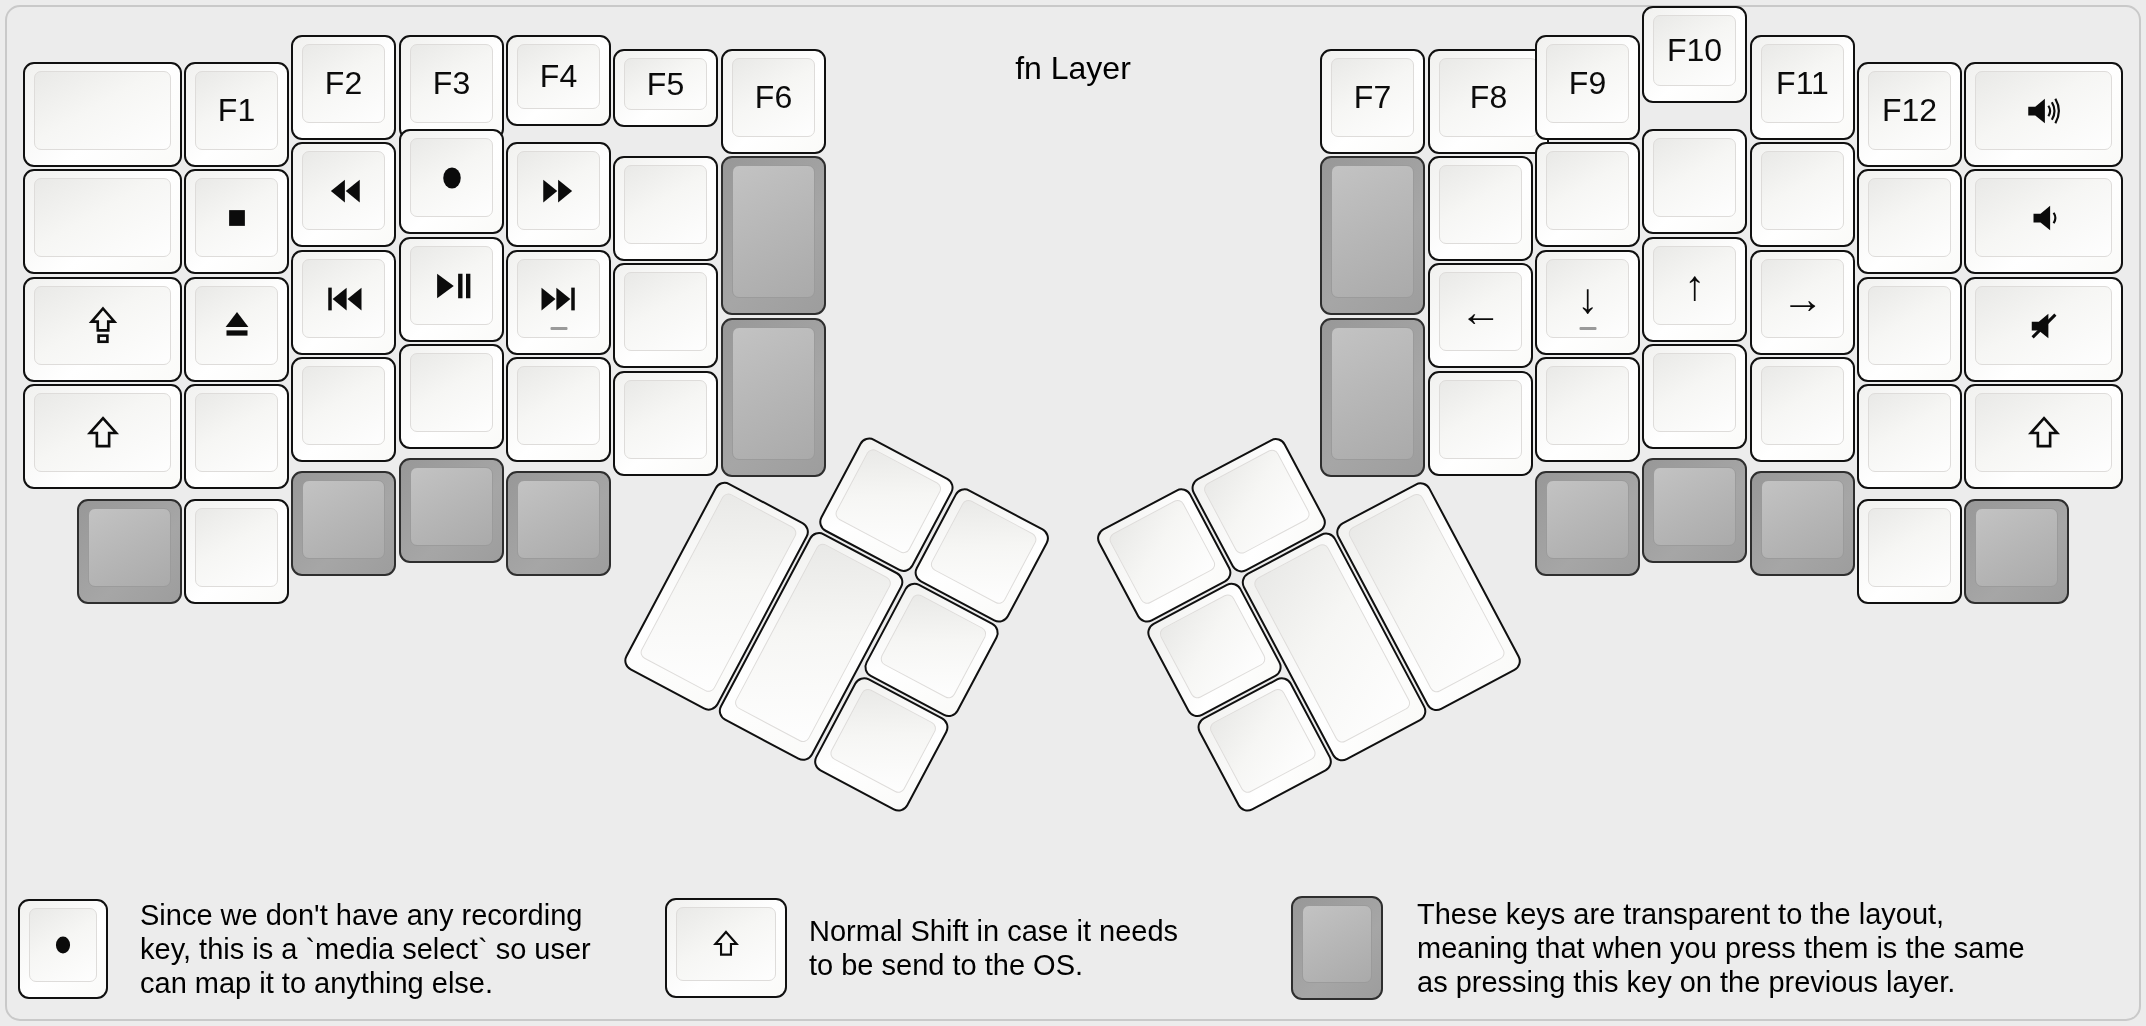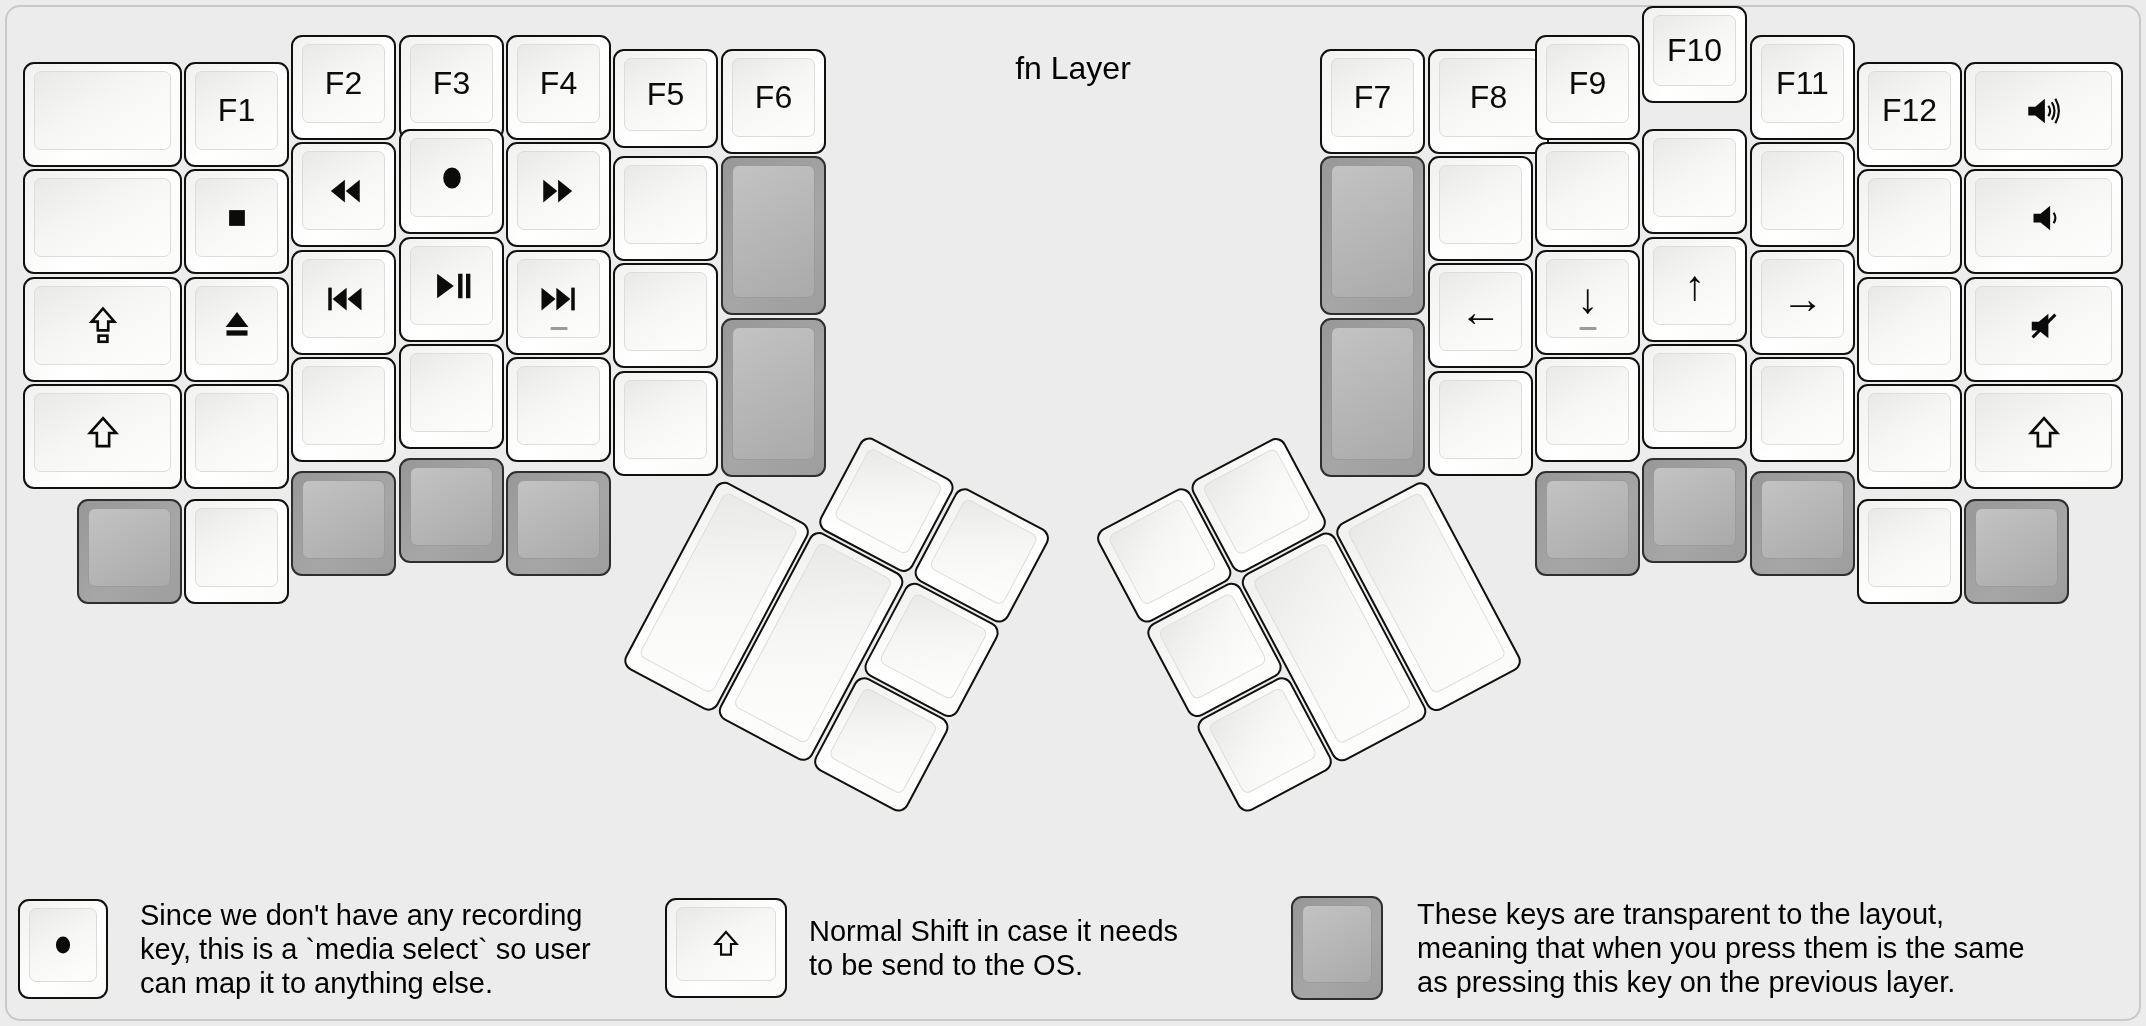--- a/index.html
+++ b/index.html
@@ -170,21 +170,21 @@
           </svg>
         </span>
       </div>
     </div>
     <div class="key white" style="left: 399px; top: 344px; width: 105px; height: 105px;">
       <div class="cap"></div>
     </div>
     <div class="key gray" style="left: 399px; top: 458px; width: 105px; height: 105px;">
       <div class="cap"></div>
     </div>
-    <div class="key white" style="left: 506px; top: 35px; width: 105px; height: 105px;">
+    <div class="key white" style="left: 506px; top: 35px; width: 105px; height: 91px;">
       <div class="cap">
         <span class="kl">F4</span>
       </div>
     </div>
     <div class="key white" style="left: 506px; top: 142px; width: 105px; height: 105px;">
       <div class="cap">
         <span class="ic">
           <svg viewBox="0 0 48 48" xmlns="http://www.w3.org/2000/svg">
             <path d="M23 11 L39 24 L23 37 Z" fill="#0b0b0b"></path>
             <path d="M6 11 L22 24 L6 37 Z" fill="#0b0b0b"></path>
@@ -203,21 +203,21 @@
         </span>
         <span class="dash"></span>
       </div>
     </div>
     <div class="key white" style="left: 506px; top: 357px; width: 105px; height: 105px;">
       <div class="cap"></div>
     </div>
     <div class="key gray" style="left: 506px; top: 471px; width: 105px; height: 105px;">
       <div class="cap"></div>
     </div>
-    <div class="key white" style="left: 613px; top: 49px; width: 105px; height: 99px;">
+    <div class="key white" style="left: 613px; top: 49px; width: 105px; height: 78px;">
       <div class="cap">
         <span class="kl">F5</span>
       </div>
     </div>
     <div class="key white" style="left: 613px; top: 156px; width: 105px; height: 105px;">
       <div class="cap"></div>
     </div>
     <div class="key white" style="left: 613px; top: 263px; width: 105px; height: 105px;">
       <div class="cap"></div>
     </div>

